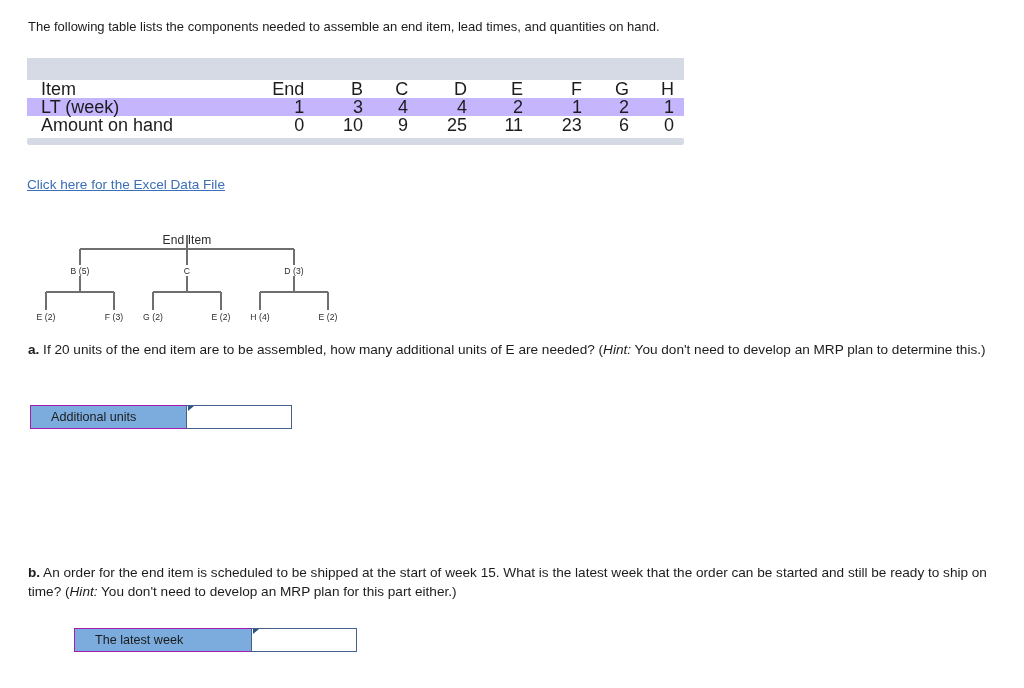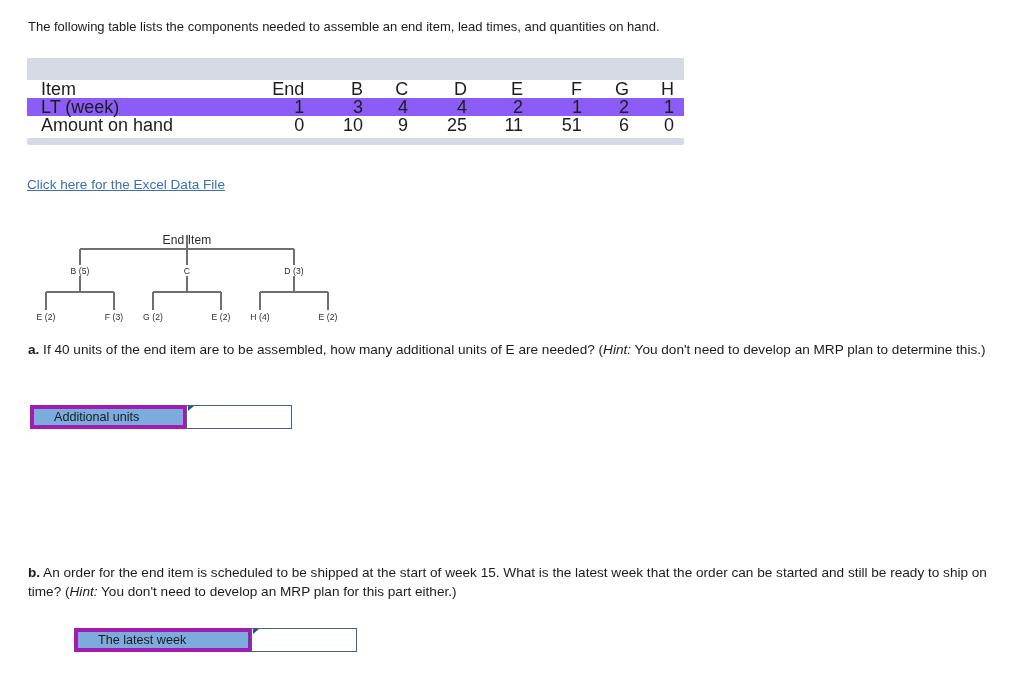--- a/index.html
+++ b/index.html
@@ -54,21 +54,21 @@
   table.data td.lbl {
     text-align: left;
     padding-left: 14px;
     width: 205px;
   }
   table.data td.num {
     text-align: right;
     padding-right: 10px;
     margin-top: 20px;
   }
-  table.data tr.shade td { background: #8b5cf6; }
+  table.data tr.shade td { background: #c4b5fd; }
   .tbl-footband {
     height: 7px;
     background: #d6dae4;
     border-radius: 2px;
     margin-top: 4px;
   }
 
   
   .excel-link {
     position: absolute;
@@ -118,21 +118,21 @@
     position: absolute;
     display: flex;
     align-items: stretch;
     height: 24px;
   }
   #ans-a { left: 30px; top: 405px; }
   #ans-b { left: 30px; top: 628px; margin-left: 44px; }
 
   .ans-label {
     background: #7cacdd;
-    border: 4px solid #a21caf;
+    border: 1px solid #a21caf;
     display: flex;
     align-items: center;
     padding-left: 20px;
     font-size: 12.6px;
     color: #1b1b1b;
     white-space: nowrap;
   }
   #ans-a .ans-label { width: 157px; }
   #ans-b .ans-label { width: 178px; }
 
@@ -199,21 +199,21 @@
         <td class="num">2</td>
         <td class="num">1</td>
       </tr>
       <tr>
         <td class="lbl">Amount on hand</td>
         <td class="num">0</td>
         <td class="num">10</td>
         <td class="num">9</td>
         <td class="num">25</td>
         <td class="num">11</td>
-        <td class="num">51</td>
+        <td class="num">23</td>
         <td class="num">6</td>
         <td class="num">0</td>
       </tr>
     </tbody>
   </table>
   <div class="tbl-footband"></div>
 </div>
 
 <a class="excel-link" href="#">Click here for the Excel Data File</a>
 
@@ -254,21 +254,21 @@
 
   <div class="node-label" style="left:24px;  top:94px;">E (2)</div>
   <div class="node-label" style="left:92px;  top:94px;">F (3)</div>
   <div class="node-label" style="left:131px; top:94px;">G (2)</div>
   <div class="node-label" style="left:199px; top:94px;">E (2)</div>
   <div class="node-label" style="left:238px; top:94px;">H (4)</div>
   <div class="node-label" style="left:306px; top:94px;">E (2)</div>
 </div>
 
 <div class="qtext" id="q-a">
-  <span class="lead">a.</span><span> If 40 units of the end item are to be assembled, how many additional units of E are needed? (</span><span class="hint">Hint:</span><span> You don't need to develop an MRP plan to determine this.)</span>
+  <span class="lead">a.</span><span> If 20 units of the end item are to be assembled, how many additional units of E are needed? (</span><span class="hint">Hint:</span><span> You don't need to develop an MRP plan to determine this.)</span>
 </div>
 
 <div class="answer-row" id="ans-a">
   <div class="ans-label">Additional units</div>
   <div class="ans-input-wrap">
     <input class="ans-input" type="text" value="" style="">
     <span class="corner-marker"></span>
   </div>
 </div>
 

